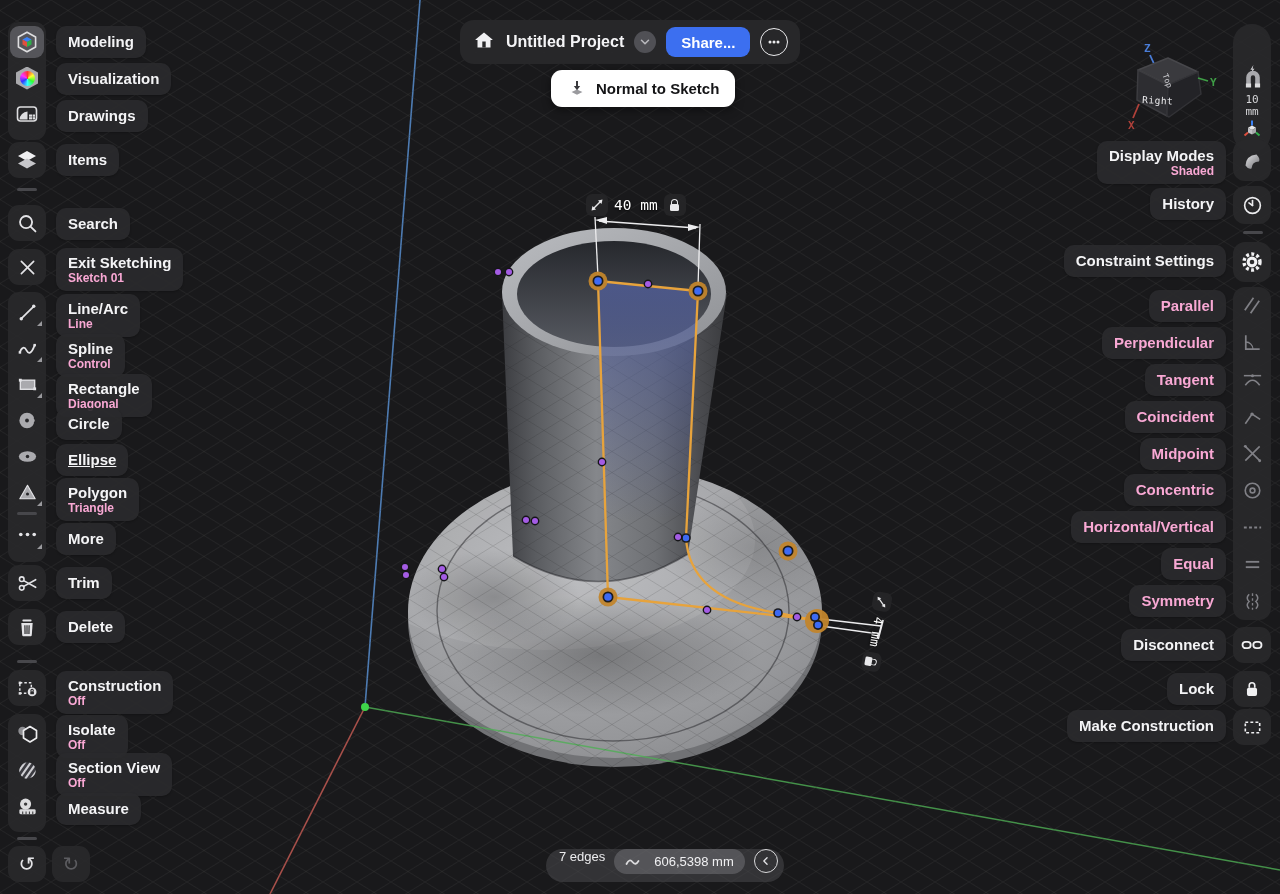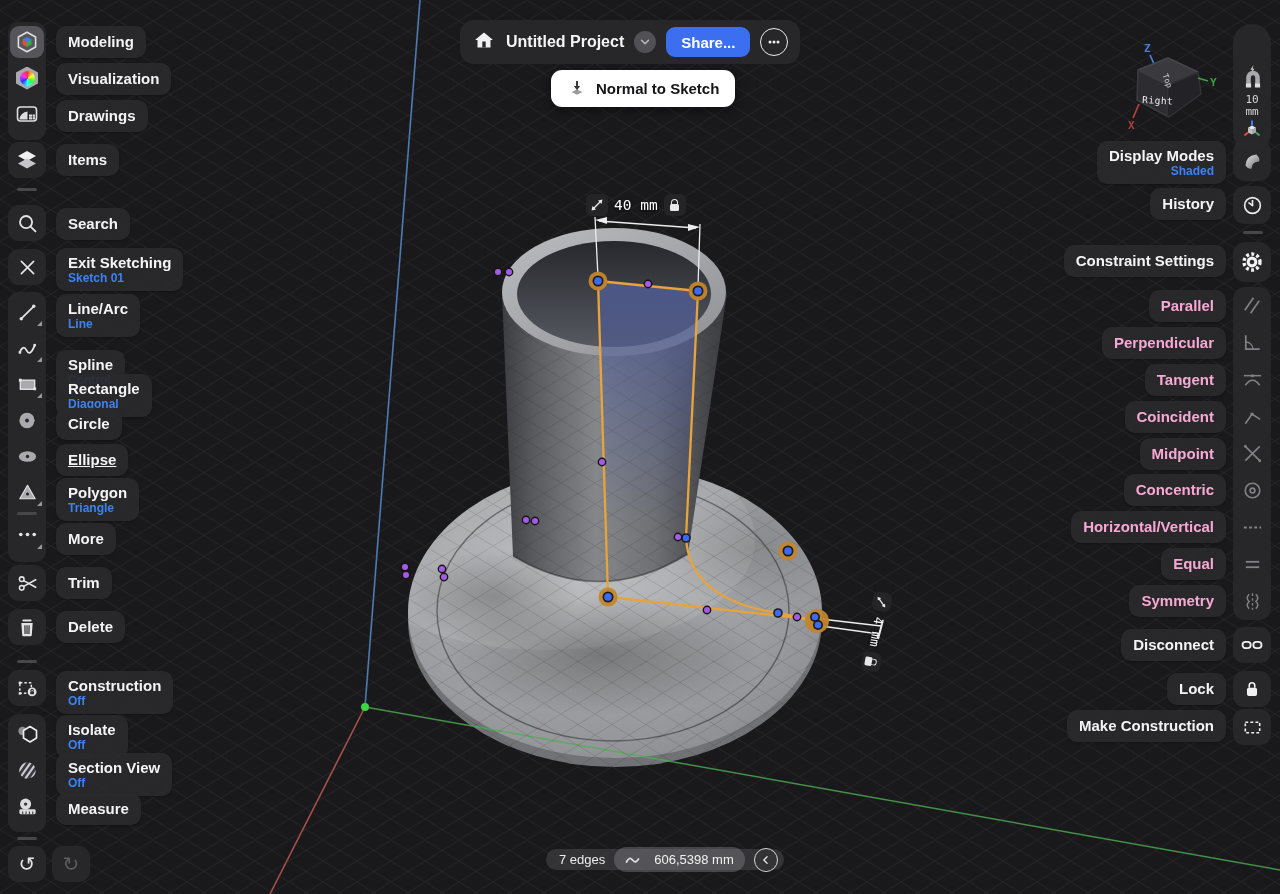--- a/index.html
+++ b/index.html
@@ -4,21 +4,21 @@
 <style>
   html,body{margin:0;padding:0;background:#000;}
   .stage{position:relative;width:1280px;height:894px;overflow:hidden;background:#19191b;
          font-family:"Liberation Sans",sans-serif;-webkit-font-smoothing:antialiased;}
   .scene{position:absolute;left:0;top:0;}
 
   
   .pill{position:absolute;background:rgba(42,42,44,.93);border-radius:10px;color:#f4f4f6;
         padding:6px 12px;white-space:nowrap;box-shadow:0 1px 2px rgba(0,0,0,.25);}
   .pill .t{font-size:15px;font-weight:700;line-height:18px;display:block;}
-  .pill .s{font-size:12px;font-weight:600;line-height:13px;color:#3b82f6;display:block;}
+  .pill .s{font-size:12px;font-weight:600;line-height:13px;color:#f9a8d4;display:block;}
   .pill.single{padding:7px 12px;}
   .pill.right{right:54px;text-align:right;}
   .pill.dim .t{color:#f9a8d4;}
 
   
   .rail{position:absolute;left:8px;width:38px;background:rgba(40,40,42,.94);border-radius:11px;
         display:flex;flex-direction:column;align-items:center;}
   .icon-btn{position:absolute;left:8px;width:38px;height:36px;background:rgba(40,40,42,.94);
             border-radius:11px;display:flex;align-items:center;justify-content:center;}
   .slot{position:relative;width:38px;height:36px;display:flex;align-items:center;justify-content:center;flex:none;}
@@ -57,22 +57,22 @@
   .dim-badge{width:22px;height:22px;border-radius:6px;background:rgba(38,38,40,.88);
              display:flex;align-items:center;justify-content:center;}
   .dim-text{font-family:"DejaVu Sans Mono",monospace;font-size:14.5px;color:#fff;text-shadow:0 1px 2px #000;}
   .dimrow.small .dim-badge{width:19px;height:19px;}
   .dimrow.small .dim-text{font-size:12.5px;}
   .lockg{position:relative;width:9px;height:7px;background:#e8e8ea;border-radius:1.5px;margin-top:5px;}
   .lockg::before{content:"";position:absolute;left:1px;top:-5px;width:7px;height:6px;box-sizing:border-box;
                  border:1.6px solid #e8e8ea;border-bottom:none;border-radius:4px 4px 0 0;}
 
   
-  .statusbar{position:absolute;left:546px;top:849px;height:21px;background:rgba(72,72,76,.55);
-             border-radius:17px;display:flex;align-items:center;gap:9px;padding:0 6px 0 13px;}
+  .statusbar{position:absolute;left:546px;top:849px;height:33px;background:rgba(72,72,76,.55);
+             border-radius:17px;display:flex;align-items:flex-start;gap:9px;padding:0 6px 0 13px;}
   .statusbar .sel{font-size:13px;color:#ececee;}
   .len-pill{height:25px;border-radius:13px;background:rgba(130,130,136,.42);display:flex;align-items:center;
             gap:6px;padding:0 11px;}
   .len-pill span{font-size:13px;color:#f0f0f2;margin-left:8px;}
   .back-circle{width:22px;height:22px;border-radius:50%;border:1.5px solid #d8d8da;display:flex;
                align-items:center;justify-content:center;}
 
   .uglyph{font-family:"DejaVu Sans",sans-serif;font-size:20px;color:#e4e4e7;line-height:1;}
   .uglyph.off{color:#5c5c60;}
 </style>
@@ -502,21 +502,21 @@
       <span class="t">Search</span>
     </div>
   <div class="pill" style="left:56px;top:248px;">
     <span class="t">Exit Sketching</span>
       <span class="s">Sketch 01</span>
   </div>
   <div class="pill" style="left:56px;top:294px;">
     <span class="t">Line/Arc</span>
       <span class="s">Line</span>
     </div>
-  <div class="pill" style="left:56px;top:334px;margin-top:16px;">
+  <div class="pill" style="left:56px;top:334px;">
     <span class="t">Spline</span>
       <span class="s">Control</span>
     </div>
   <div class="pill" style="left:56px;top:374px;">
     <span class="t">Rectangle</span>
       <span class="s">Diagonal</span>
     </div>
   <div class="pill single" style="left:56px;top:408px;">
       <span class="t">Circle</span>
     </div>

